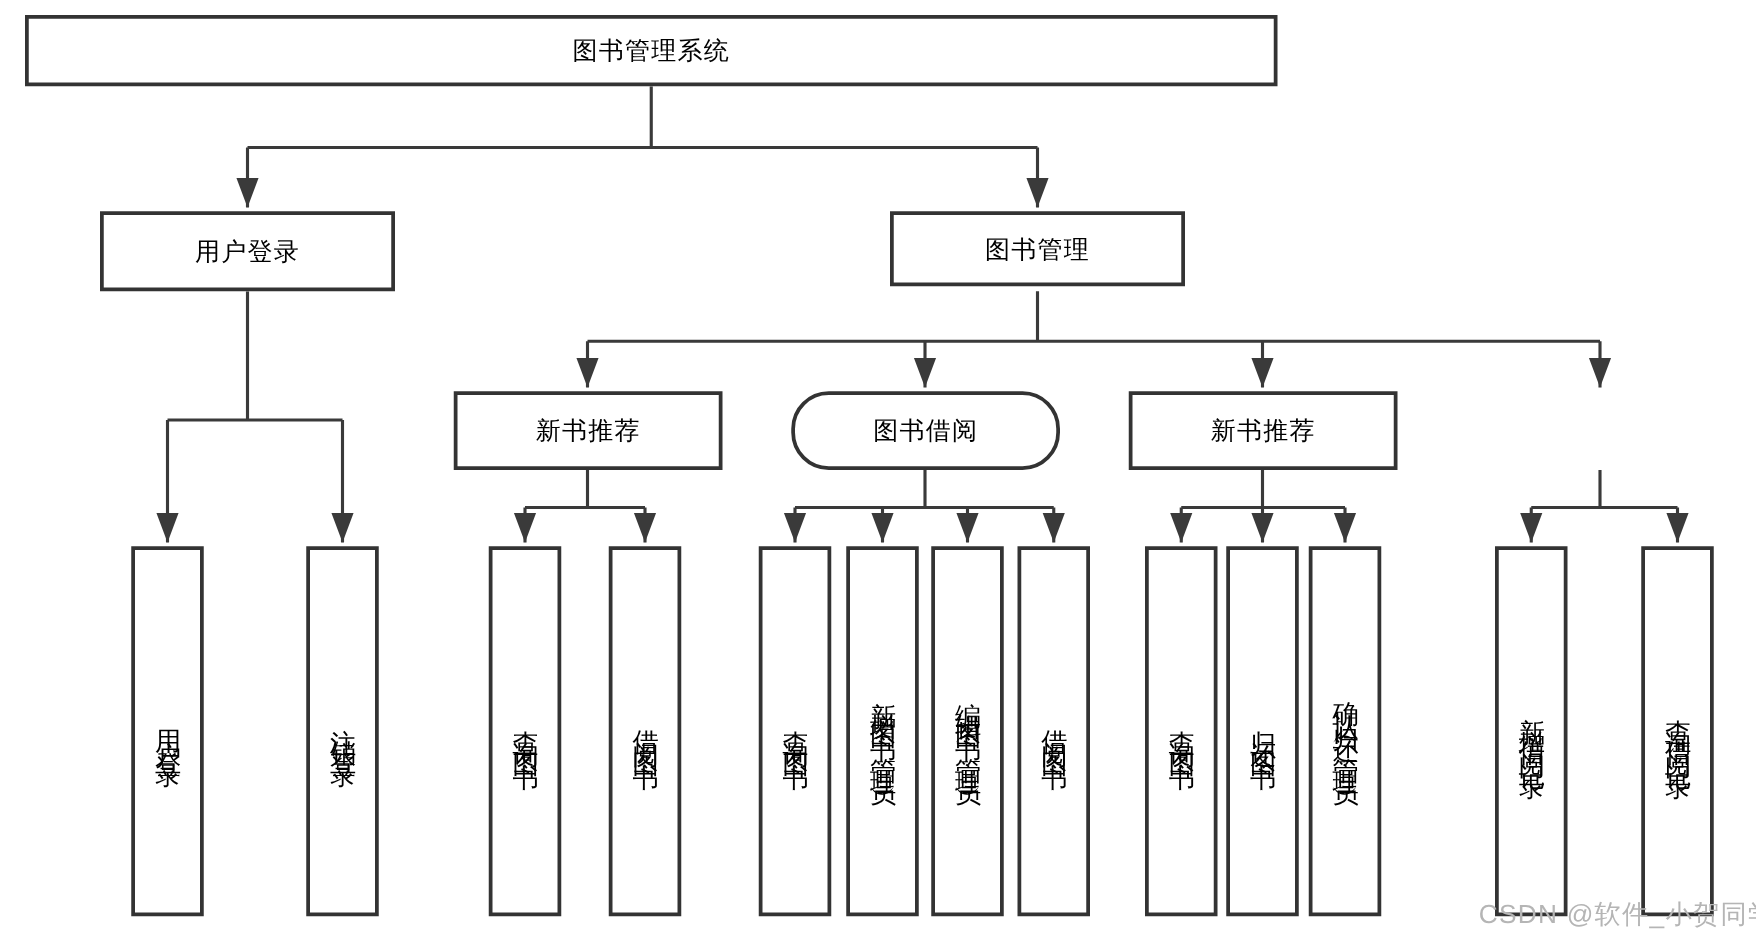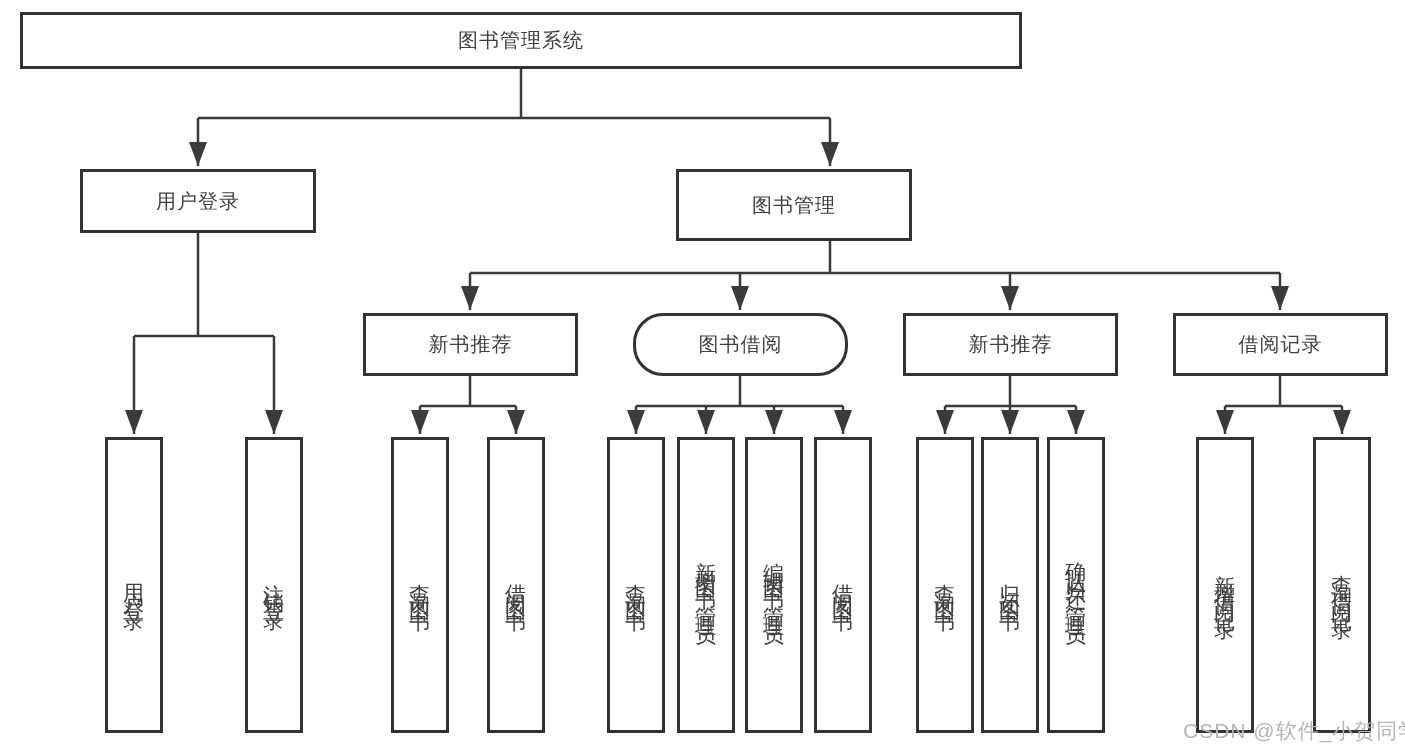--- a/index.html
+++ b/index.html
@@ -29,21 +29,21 @@
     fill: none;
   }
   .box {
     position: absolute;
     box-sizing: border-box;
     border: 3px solid #333333;
     background: #ffffff;
     display: flex;
     align-items: center;
     justify-content: center;
-    color: #404040;
+    color: #000000;
     font-size: 20px;
     letter-spacing: 1px;
     text-align: center;
   }
   .leaf {
     writing-mode: vertical-rl;
     text-orientation: mixed;
     font-size: 21px;
     letter-spacing: 9px;
     line-height: 1;
@@ -106,26 +106,25 @@
     <line x1="1010" y1="406" x2="1010" y2="434" marker-end="url(#arw)"></line>
     <line x1="1076" y1="406" x2="1076" y2="434" marker-end="url(#arw)"></line>
 
     <line x1="1225" y1="406" x2="1225" y2="434" marker-end="url(#arw)"></line>
     <line x1="1342" y1="406" x2="1342" y2="434" marker-end="url(#arw)"></line>
   </svg>
 
   <div class="box" style="left:20px; top:12px; width:1002px; height:57px;">图书管理系统</div>
 
   <div class="box" style="left:80px; top:169px; width:236px; height:64px;">用户登录</div>
-  <div class="box" style="left:676px; top:169px; width:236px; height:72px;">图书管理</div>
+  <div class="box" style="left:712px; top:169px; width:236px; height:60px;">图书管理</div>
 
   <div class="box" style="left:363px; top:313px; width:215px; height:63px;">新书推荐</div>
   <div class="box" style="left:633px; top:313px; width:215px; height:63px;border-radius:30px;">图书借阅</div>
   <div class="box" style="left:903px; top:313px; width:215px; height:63px;">新书推荐</div>
-  <div class="box" style="left:1173px; top:313px; width:215px; height:63px;">借阅记录</div>
 
   <div class="box leaf" style="left:105px; top:437px; width:58px; height:296px;">用户登录</div>
   <div class="box leaf" style="left:245px; top:437px; width:58px; height:296px;">注销登录</div>
 
   <div class="box leaf" style="left:391px; top:437px; width:58px; height:296px;">查询图书</div>
   <div class="box leaf" style="left:487px; top:437px; width:58px; height:296px;">借阅图书</div>
 
   <div class="box leaf" style="left:607px; top:437px; width:58px; height:296px;">查询图书</div>
   <div class="box leaf" style="left:677px; top:437px; width:58px; height:296px;">新增图书（管理员）</div>
   <div class="box leaf" style="left:745px; top:437px; width:58px; height:296px;">编辑图书（管理员）</div>

